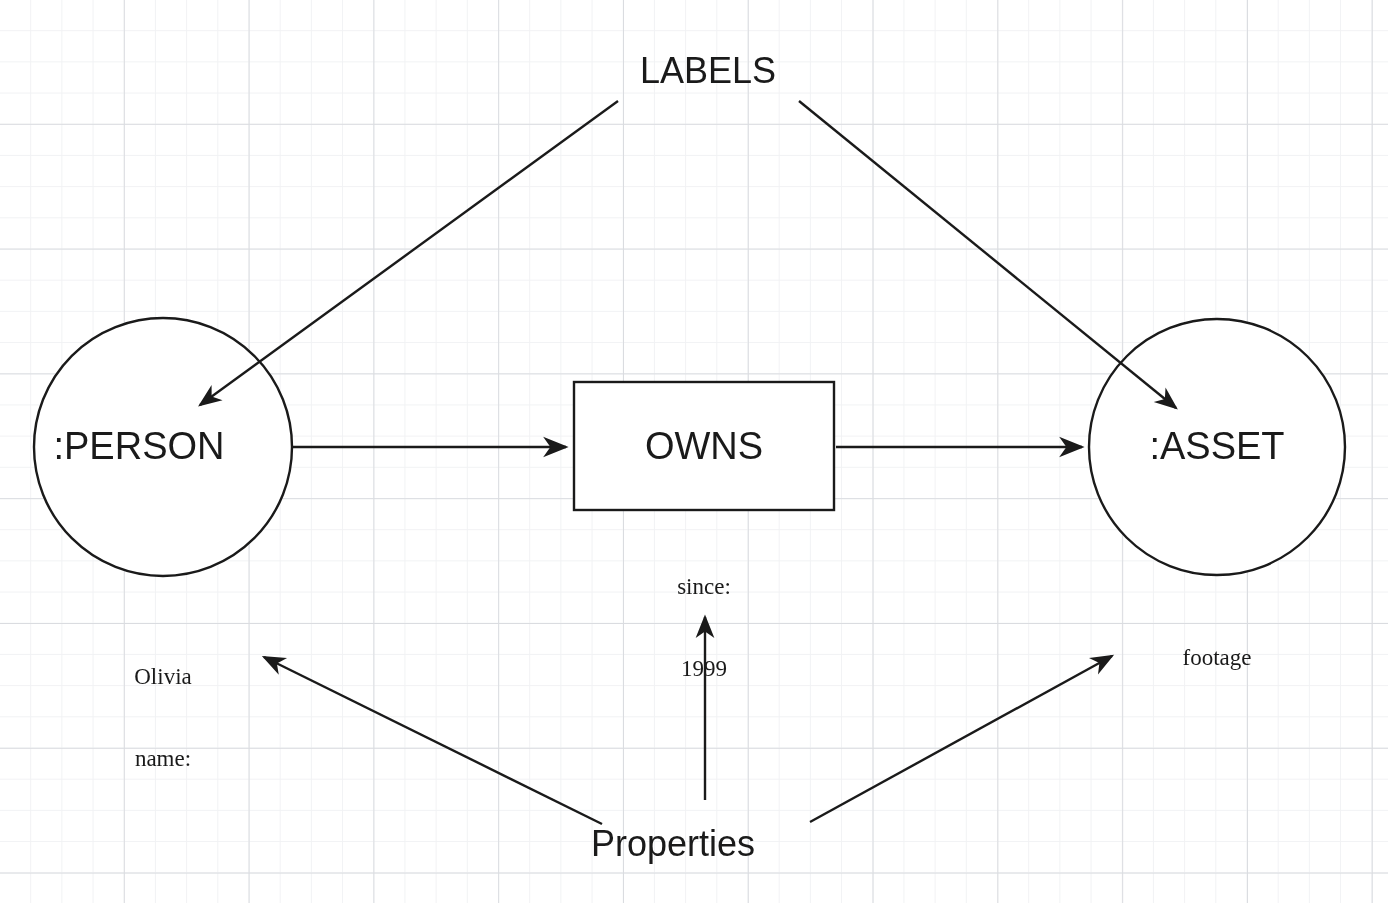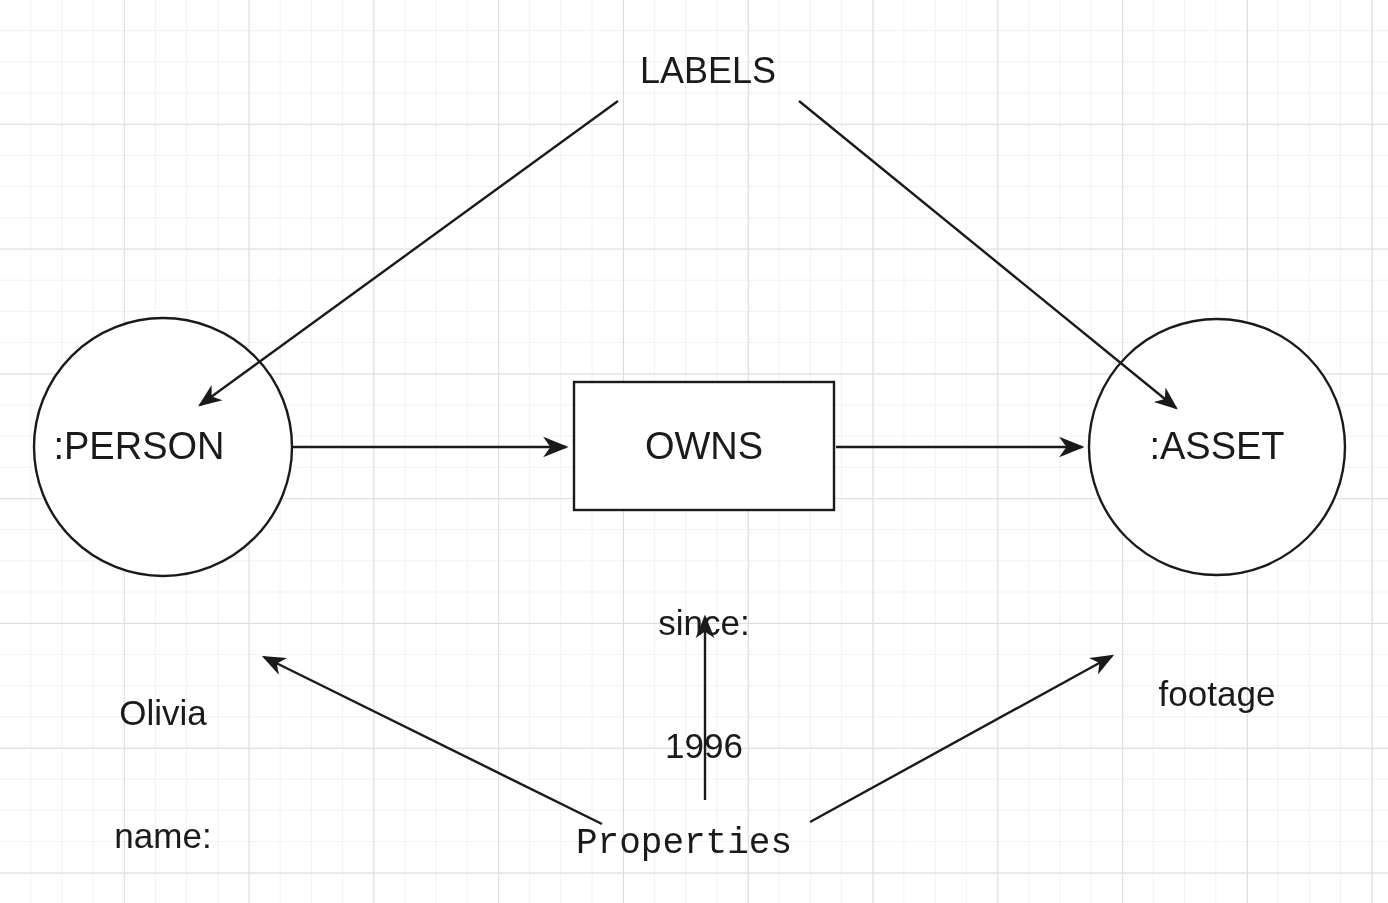--- a/index.html
+++ b/index.html
@@ -63,21 +63,22 @@
     white-space: pre;
     user-select: none;
   }
   .lbl-node {
     font-size: 38px;
   }
   .lbl-anno {
     font-size: 36px;
   }
   .lbl-prop {
-    font-size: 35px;
+    font-size: 23px;
+    font-family: Liberation Serif, serif;
   }
 </style>
 </head>
 <body>
 
 <div id="canvas">
 
   <svg id="art" viewBox="0 0 1388 903" xmlns="http://www.w3.org/2000/svg">
     <defs>
       <marker id="arrowOpen" markerWidth="12" markerHeight="12" refX="9.2" refY="4.2" orient="auto" markerUnits="strokeWidth">
@@ -114,23 +115,23 @@
 
   <div class="lbl lbl-node" style="left:1089px; top:424px; width:256px;">:ASSET</div>
 
   <div class="lbl lbl-prop" style="left:43px; top:609px; width:240px;">
     <div>Olivia</div>
     <div>name:</div>
   </div>
 
   <div class="lbl lbl-prop" style="left:584px; top:519px; width:240px;">
     <div>since:</div>
-    <div>1996</div>
+    <div>1999</div>
   </div>
 
   <div class="lbl lbl-prop" style="left:1097px; top:590px; width:240px;">
     <div>footage</div>
     
   </div>
 
-  <div class="lbl lbl-anno" style="left:534px; top:823px; width:300px;font-family:Liberation Mono, monospace;">Properties</div>
+  <div class="lbl lbl-anno" style="left:523px; top:823px; width:300px;">Properties</div>
 
 </div>
 
 </body></html>

